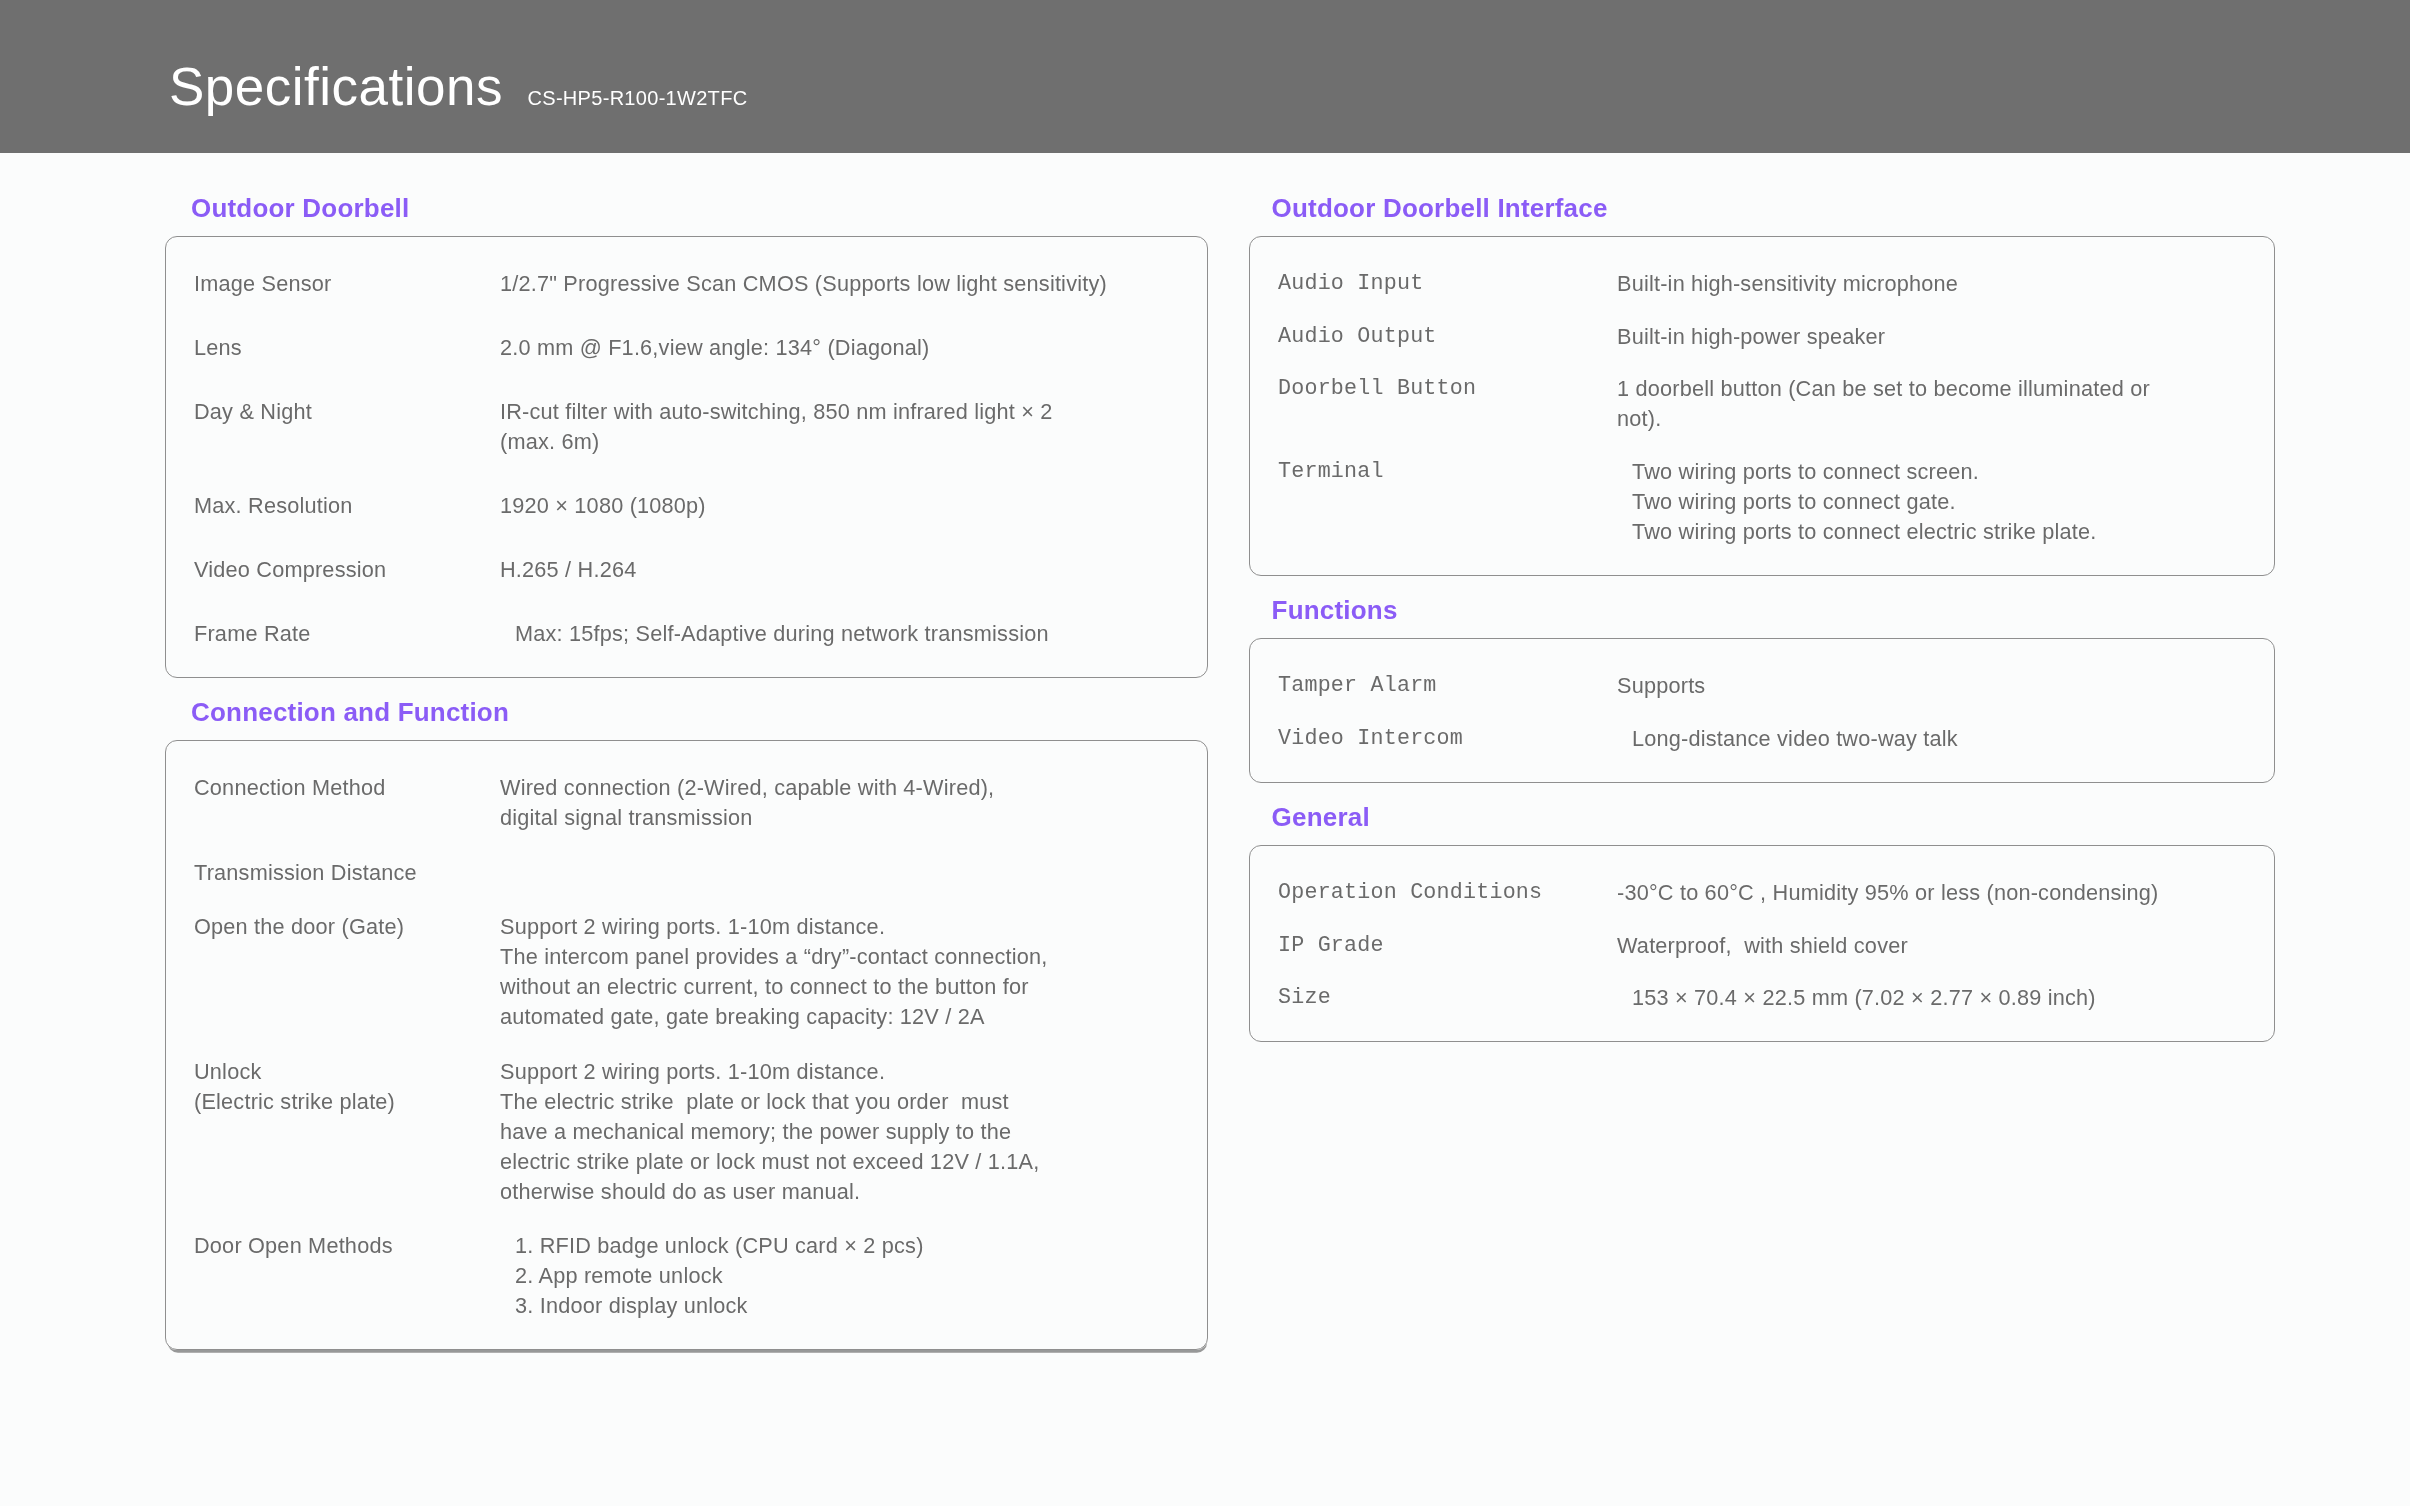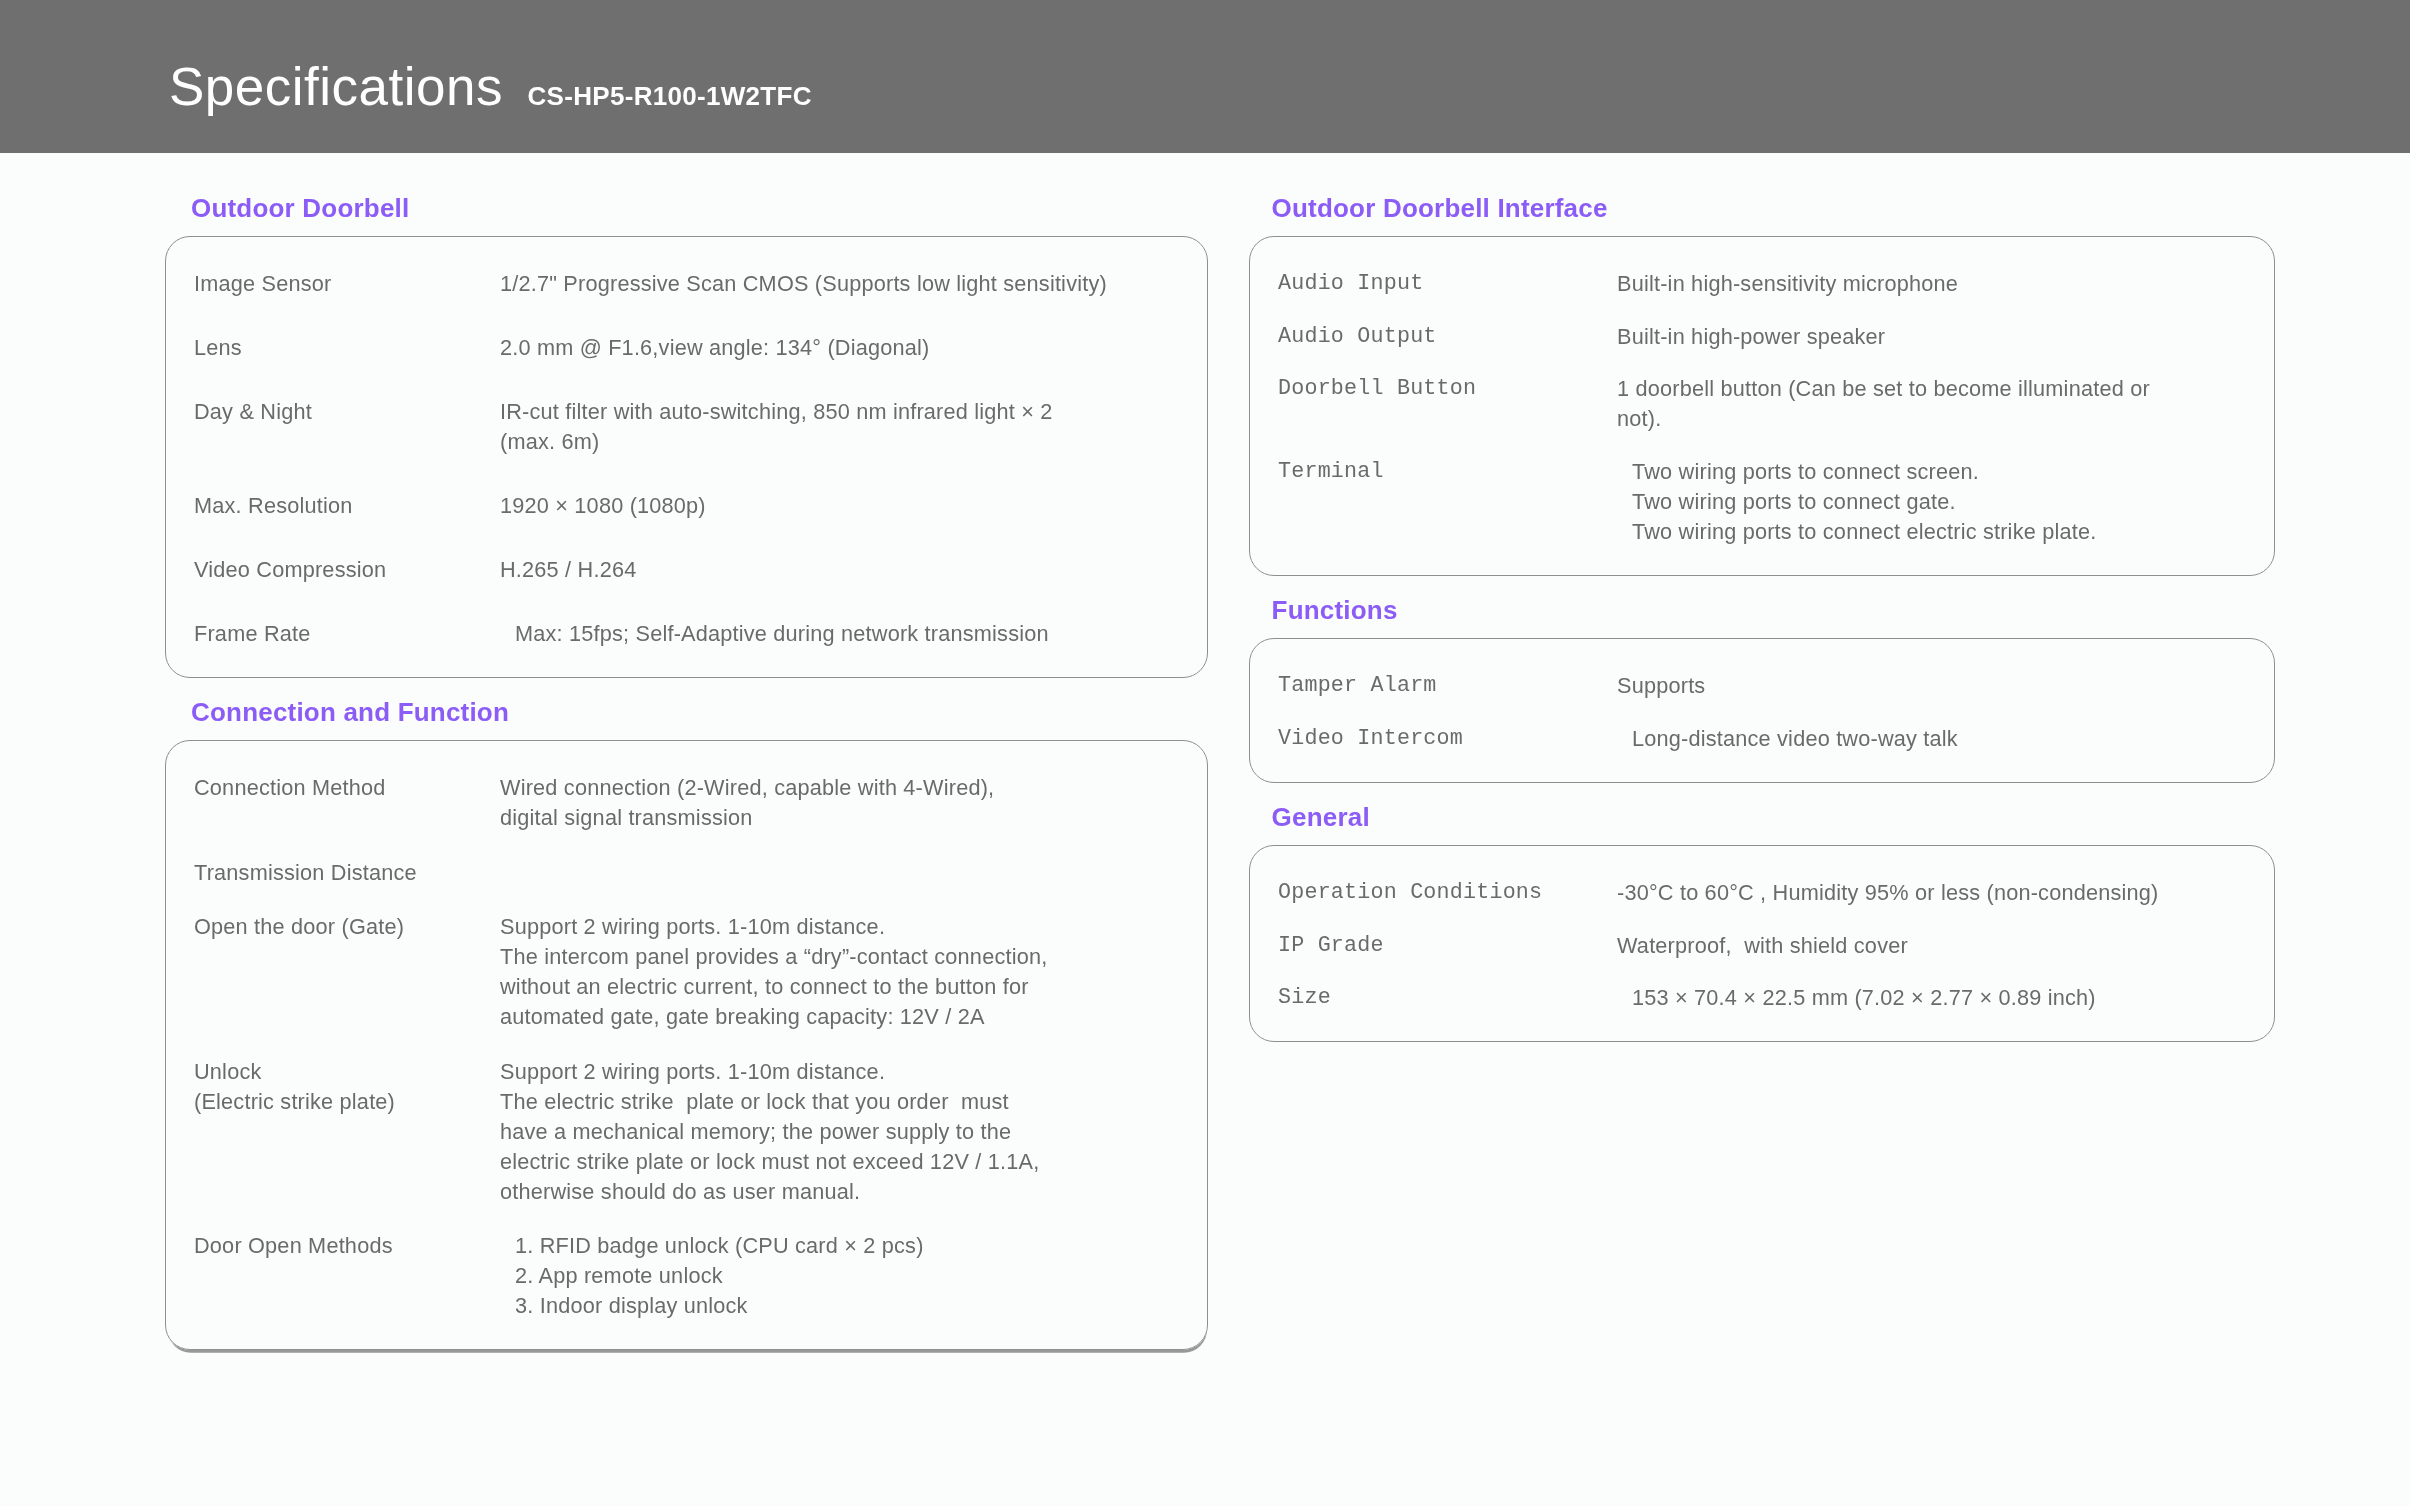--- a/index.html
+++ b/index.html
@@ -28,22 +28,22 @@
   }
   .header .title {
     color: #ffffff;
     font-size: 53px;
     font-weight: 400;
     line-height: 1;
     letter-spacing: 0.5px;
   }
   .header .model {
     color: #ffffff;
-    font-size: 26px;
-    font-weight: 700;
+    font-size: 20px;
+    font-weight: 400;
     margin-left: 24.5px;
     letter-spacing: 0.3px;
   }
   
   .main {
     display: flex;
     padding-left: 165px;
     align-items: flex-start;
   }
   .col { box-sizing: border-box; }
@@ -56,21 +56,21 @@
     color: #8b5cf6;
     margin: 19px 0 12.2px 26px;
     letter-spacing: 0.2px;
   }
   .col > .section:first-child .section-title { margin-top: 40px; }
   .col-right .section-title { margin-left: 22.6px; }
 
   .spec-box {
     box-sizing: border-box;
     border: 1.9px solid #8f8f8f;
-    border-radius: 25px;
+    border-radius: 12px;
     padding: 32px 24.5px 28px 28px;
     background: transparent;
   }
   .shadow-bottom {
     box-shadow: 0.9px 4.7px 0 -1.9px rgba(70,70,70,0.55);
   }
 
   .row {
     display: flex;
     align-items: flex-start;

